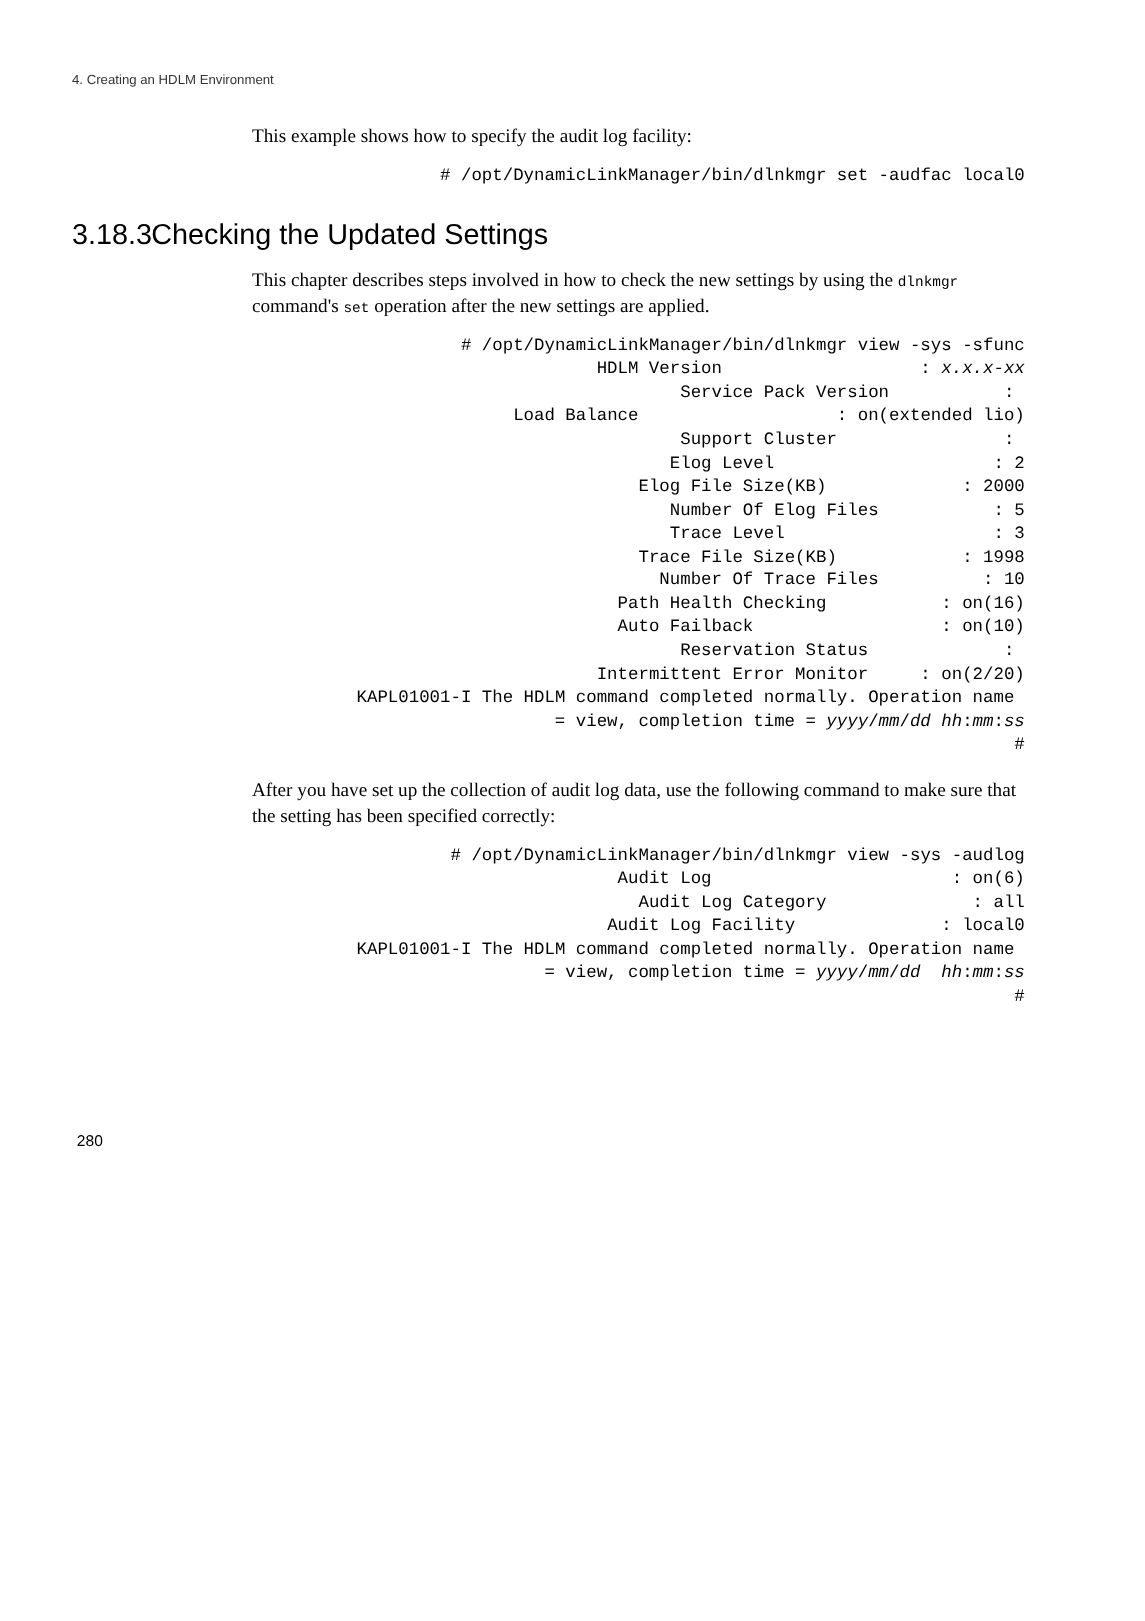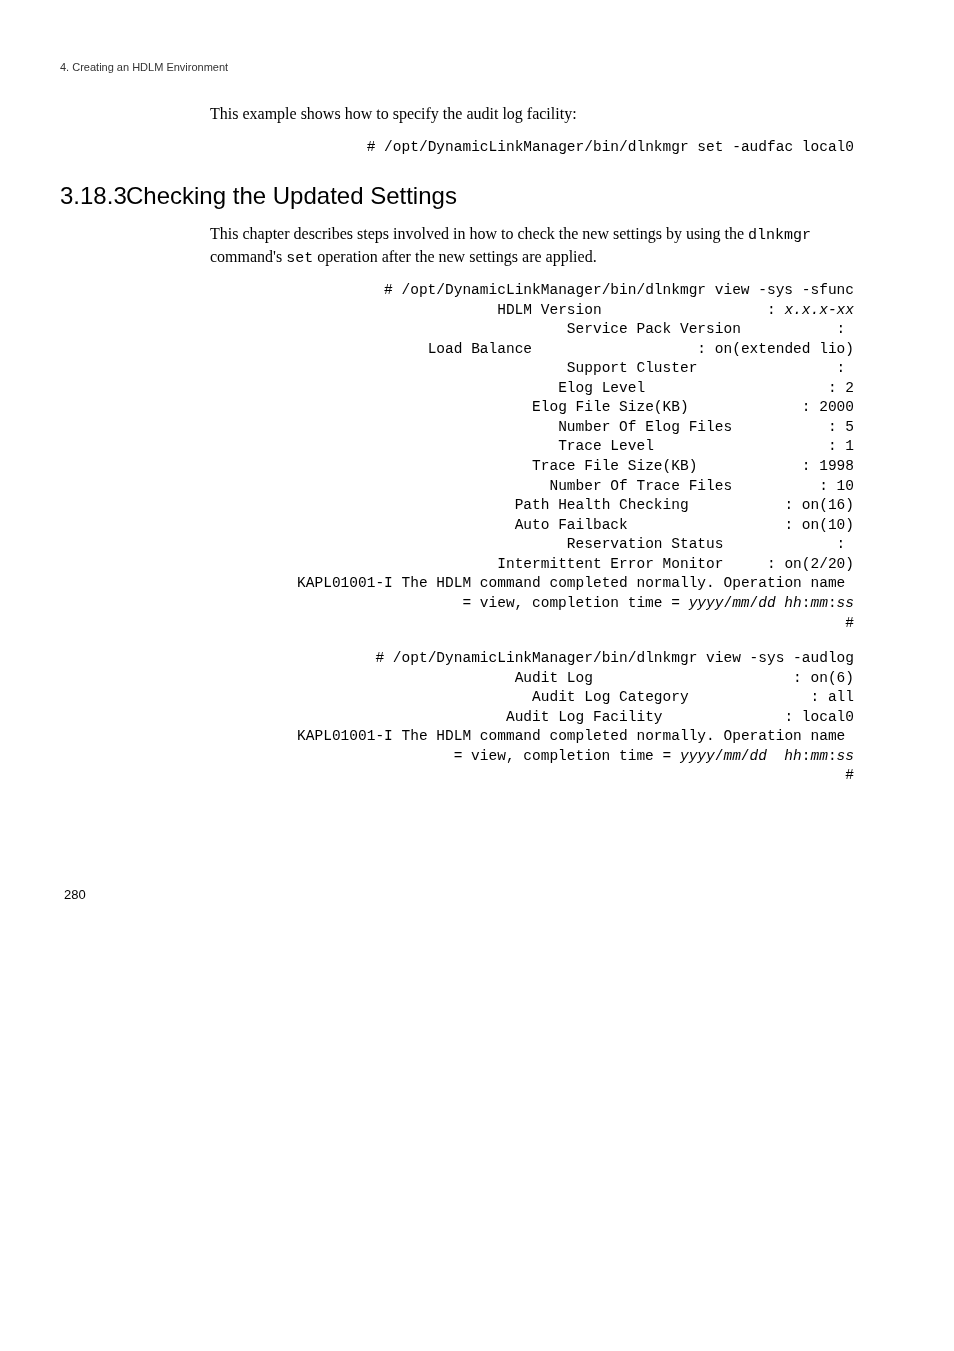--- a/index.html
+++ b/index.html
@@ -31,21 +31,21 @@
     .code-block {
       font-family: "Courier New", Courier, monospace;
       font-size: 14.5px;
       white-space: pre;
       margin: 10px 0 16px 0;
       line-height: 1.35;
       text-align: right;
     }
     .code-inline {
       font-family: "Courier New", Courier, monospace;
-      font-size: 15px;
+      font-size: 12px;
     }
     .heading-3 {
       font-family: Arial, Helvetica, sans-serif;
       font-weight: normal;
       font-size: 24px;
       margin: 22px 0 10px 0;
     }
     .heading-num {
       display: inline-block;
       width: 66px;
@@ -79,31 +79,32 @@
   </p>
 
   <div class="code-block"><span># /opt/DynamicLinkManager/bin/dlnkmgr view -sys -sfunc</span>
 <span>HDLM Version                   : </span><em class="ital">x.x.x-xx</em>
 <span>Service Pack Version           : </span>
 <span>Load Balance                   : on(extended lio)</span>
 <span>Support Cluster                : </span>
 <span>Elog Level                     : 2</span>
 <span>Elog File Size(KB)             : 2000</span>
 <span>Number Of Elog Files           : 5</span>
-<span>Trace Level                    : 1</span>
+<span>Trace Level                    : 3</span>
 <span>Trace File Size(KB)            : 1998</span>
 <span>Number Of Trace Files          : 10</span>
 <span>Path Health Checking           : on(16)</span>
 <span>Auto Failback                  : on(10)</span>
 <span>Reservation Status             : </span>
 <span>Intermittent Error Monitor     : on(2/20)</span>
 <span>KAPL01001-I The HDLM command completed normally. Operation name </span>
 <span>= view, completion time = </span><em class="ital">yyyy</em><span>/</span><em class="ital">mm</em><span>/</span><em class="ital">dd hh</em><span>:</span><em class="ital">mm</em><span>:</span><em class="ital">ss</em>
 <span>#</span></div>
 
+  <p class="body-para">After you have set up the collection of audit log data, use the following command to make sure that the setting has been specified correctly:</p>
 
   <div class="code-block"><span># /opt/DynamicLinkManager/bin/dlnkmgr view -sys -audlog</span>
 <span>Audit Log                       : on(6)</span>
 <span>Audit Log Category              : all</span>
 <span>Audit Log Facility              : local0</span>
 <span>KAPL01001-I The HDLM command completed normally. Operation name </span>
 <span>= view, completion time = </span><em class="ital">yyyy</em><span>/</span><em class="ital">mm</em><span>/</span><em class="ital">dd  hh</em><span>:</span><em class="ital">mm</em><span>:</span><em class="ital">ss</em>
 <span>#</span></div>
 </div>
 

